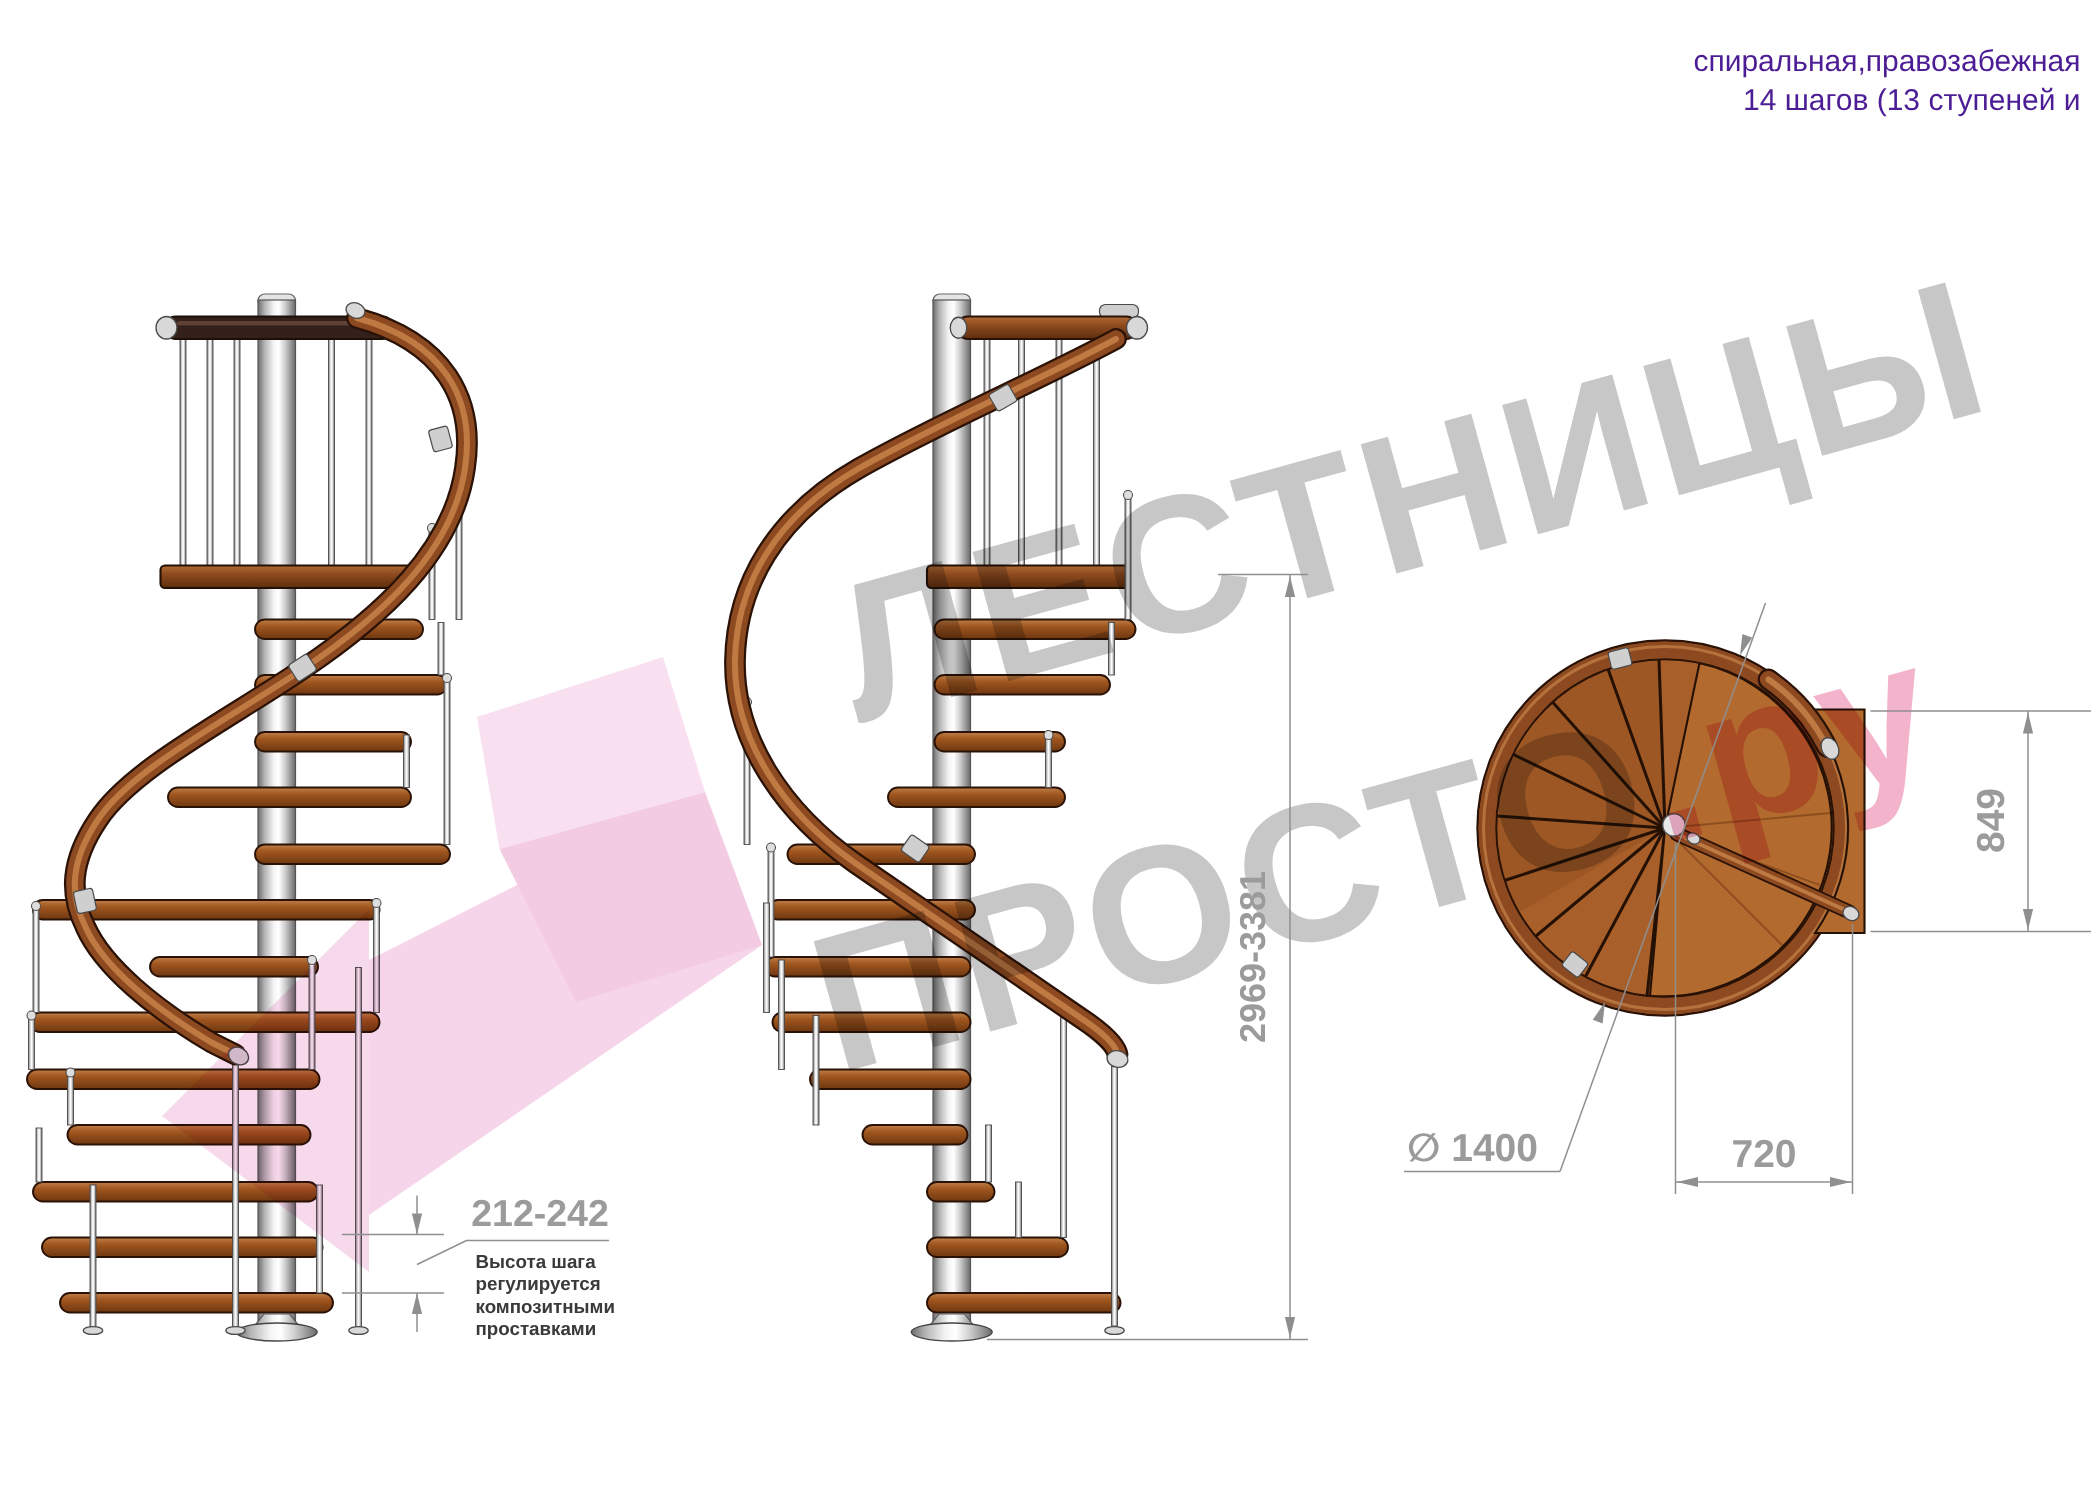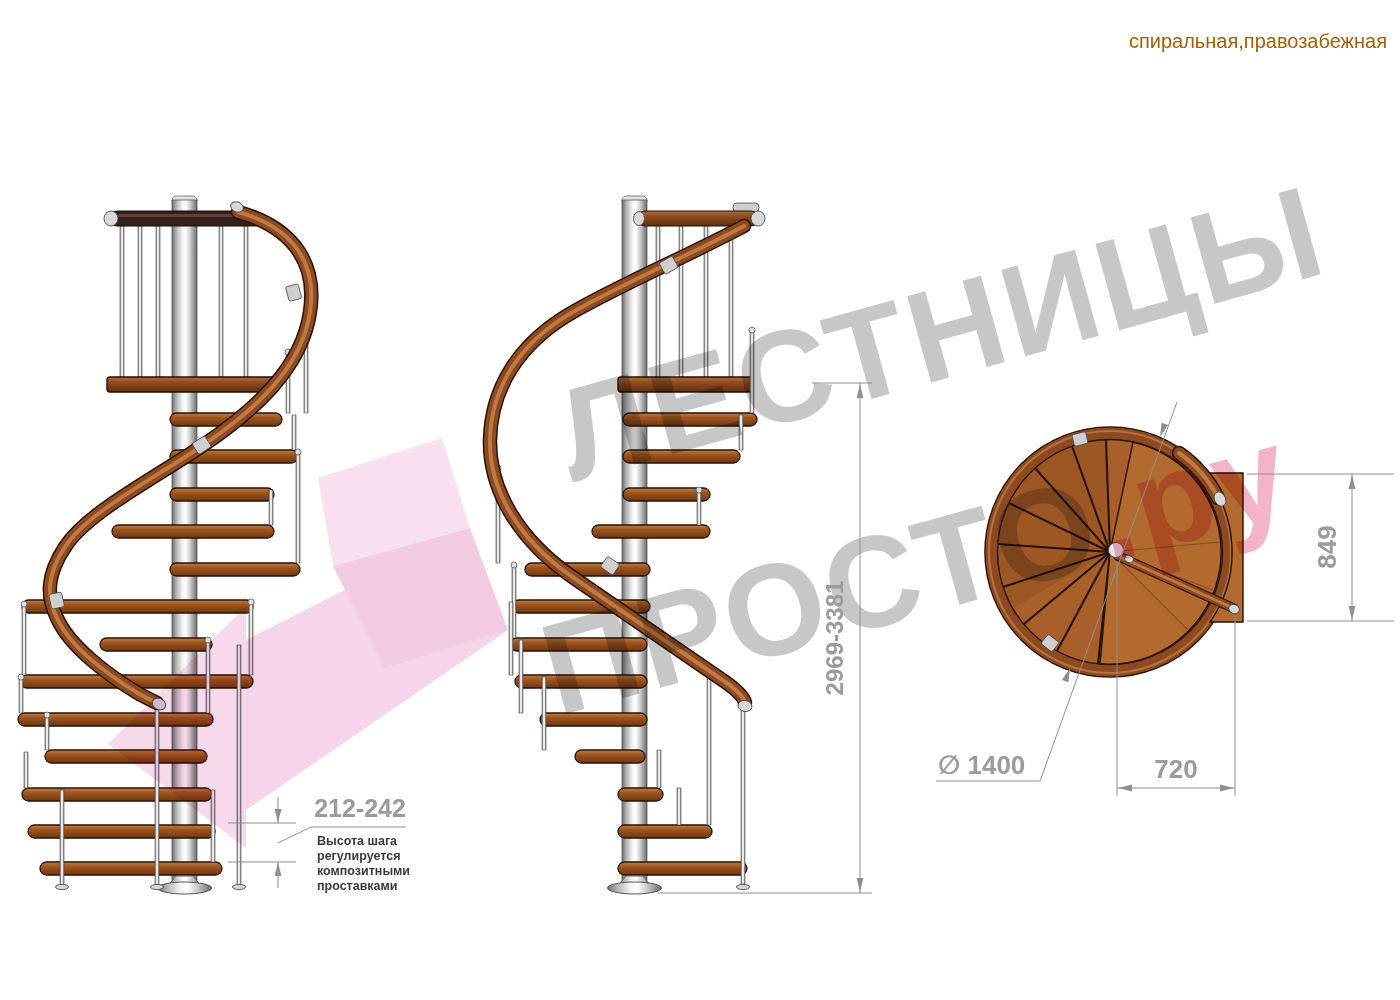--- a/index.html
+++ b/index.html
@@ -1,20 +1,20 @@
 <!DOCTYPE html>
 <html><head>
 <meta charset="utf-8">
 <style>
   html,body{margin:0;padding:0;background:#ffffff;}
   body{position:relative;width:1400px;height:1000px;overflow:hidden;
        font-family:"Liberation Sans","DejaVu Sans",sans-serif;}
   svg{position:absolute;left:0;top:0;}
   .title{position:absolute;top:28px;right:13px;text-align:right;
-         font-size:20px;line-height:26px;color:#a16207;margin-left:36px;}
+         font-size:20px;line-height:26px;color:#4c1d95;margin-left:36px;}
   .tread{fill:url(#gwood);stroke:#2a1206;stroke-width:1.3;}
   .plank{fill:url(#gplank);stroke:#241104;stroke-width:1.4;}
   .rod{fill:url(#gpole);stroke:#4a4a4a;stroke-width:0.6;}
   .joint{fill:#dedede;stroke:#4a4a4a;stroke-width:0.7;}
   .sleeve{fill:#cfcfcf;stroke:#4a4a4a;stroke-width:0.8;}
   .cap{fill:#d8d8d8;stroke:#4a4a4a;stroke-width:0.9;}
   .rail-o{fill:none;stroke:#2a1206;stroke-width:14.5;stroke-linecap:round;}
   .rail-w{fill:none;stroke:#8d4a20;stroke-width:11.5;stroke-linecap:round;}
   .rail-h{fill:none;stroke:#c8834a;stroke-width:4;stroke-linecap:round;opacity:.85;}
   .dimline{stroke:#8f8f8f;stroke-width:1;fill:none;}
@@ -257,13 +257,14 @@
     <line class="dimline" x1="936" y1="781" x2="1040" y2="781"></line>
     <line class="dimline" x1="1040" y1="781" x2="1177" y2="402"></line>
     <polygon class="dimarrow" points="1160,437 1168.2,425.1 1161.6,422.7"></polygon>
     <polygon class="dimarrow" points="1070,668 1068.4,682.3 1061.8,679.9"></polygon>
     <text class="dimtext" x="938" y="774" font-size="26" text-anchor="start">∅ 1400</text>
   </g>
 </svg>
 
 <div class="title">
   <div>спиральная,правозабежная</div>
+  <div>14 шагов (13 ступеней и</div>
 </div>
 
 </body></html>

